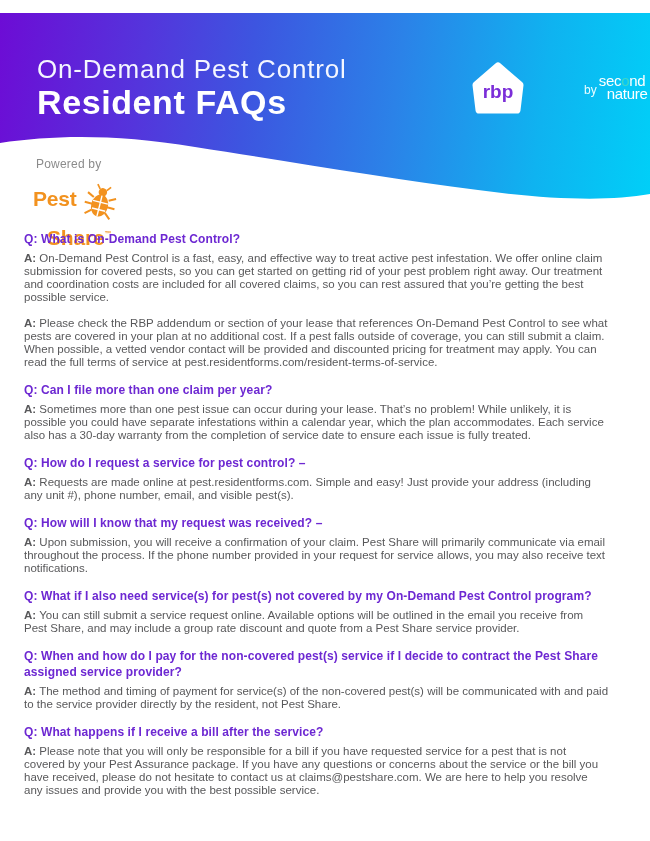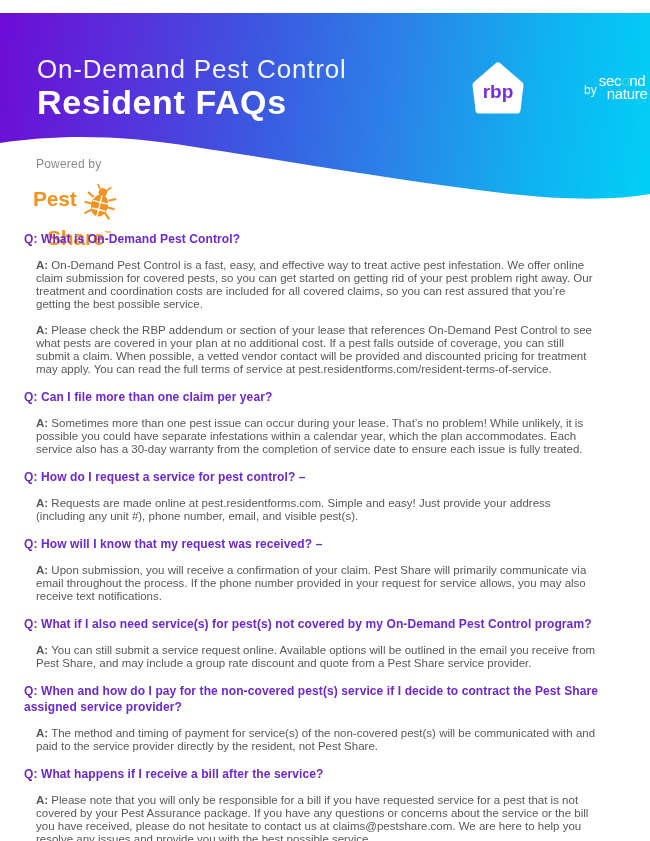--- a/index.html
+++ b/index.html
@@ -120,21 +120,21 @@
   .faq-item { margin: 0 0 13px 0; }
   .faq-q {
     margin: 0 0 5px 0;
     color: #6d28d2;
     font-size: 12px;
     font-weight: 700;
     letter-spacing: 0.1px;
     line-height: 16px;
   }
   .faq-a {
-    margin: 12px;
+    margin: 0;
     color: #58585a;
     font-size: 11.5px;
     font-weight: 400;
     line-height: 13px;
   }
   .faq-a strong { font-weight: 700; }
 </style>
 </head>
 <body>
 

